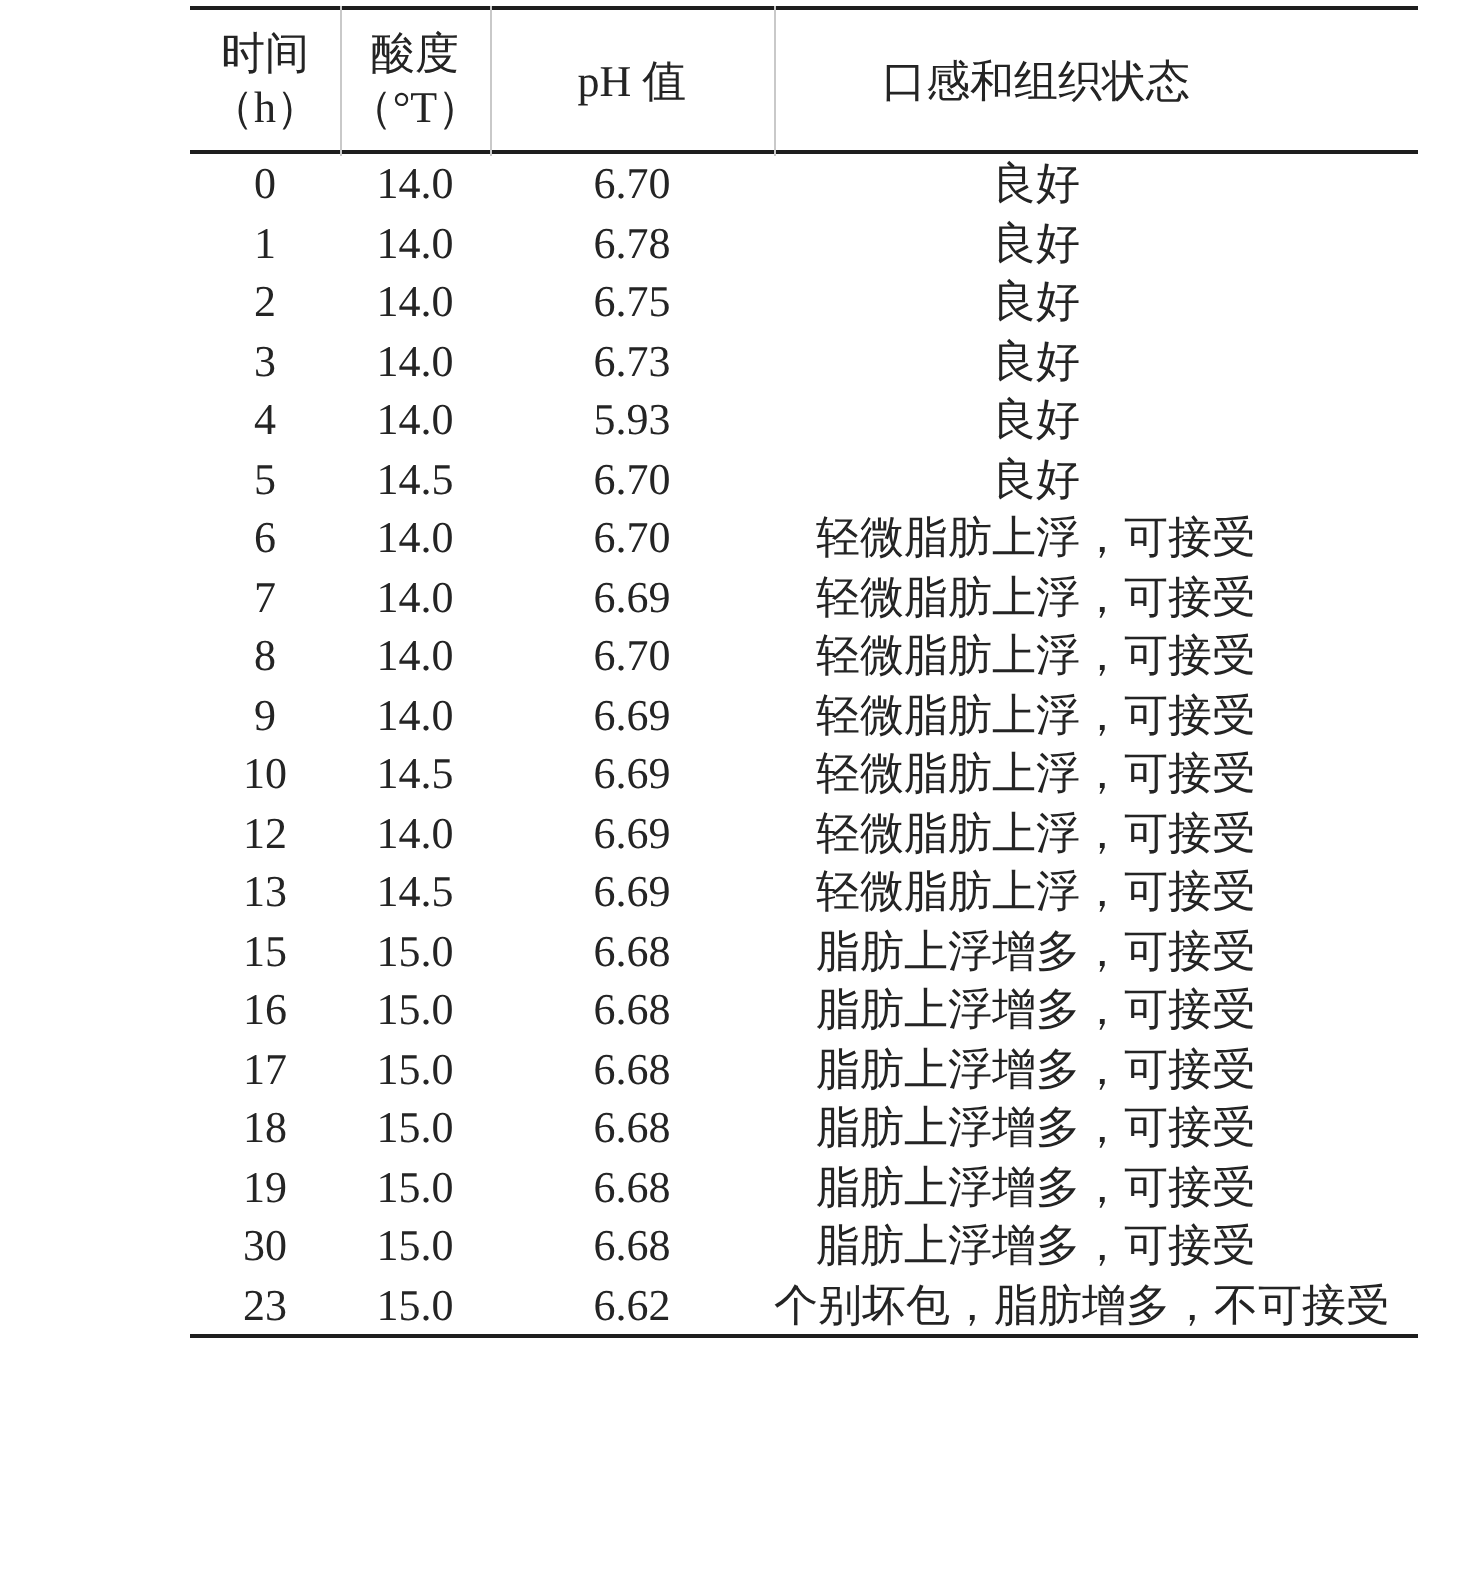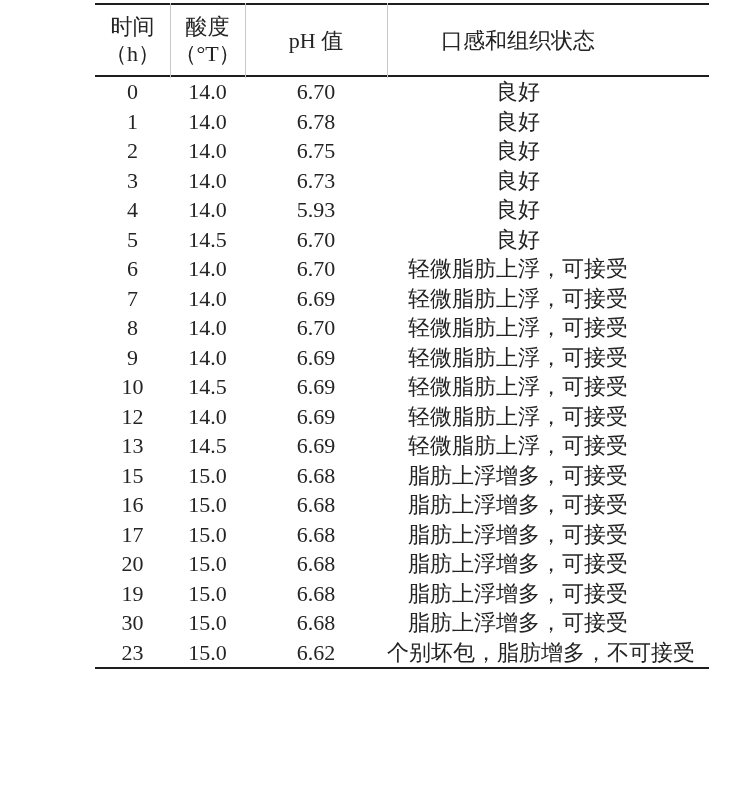--- a/index.html
+++ b/index.html
@@ -190,21 +190,21 @@
             <td>6.68</td>
             <td>脂肪上浮增多，可接受</td>
           </tr>
           <tr>
             <td>17</td>
             <td>15.0</td>
             <td>6.68</td>
             <td>脂肪上浮增多，可接受</td>
           </tr>
           <tr>
-            <td>20</td>
+            <td>18</td>
             <td>15.0</td>
             <td>6.68</td>
             <td>脂肪上浮增多，可接受</td>
           </tr>
           <tr>
             <td>19</td>
             <td>15.0</td>
             <td>6.68</td>
             <td>脂肪上浮增多，可接受</td>
           </tr>

